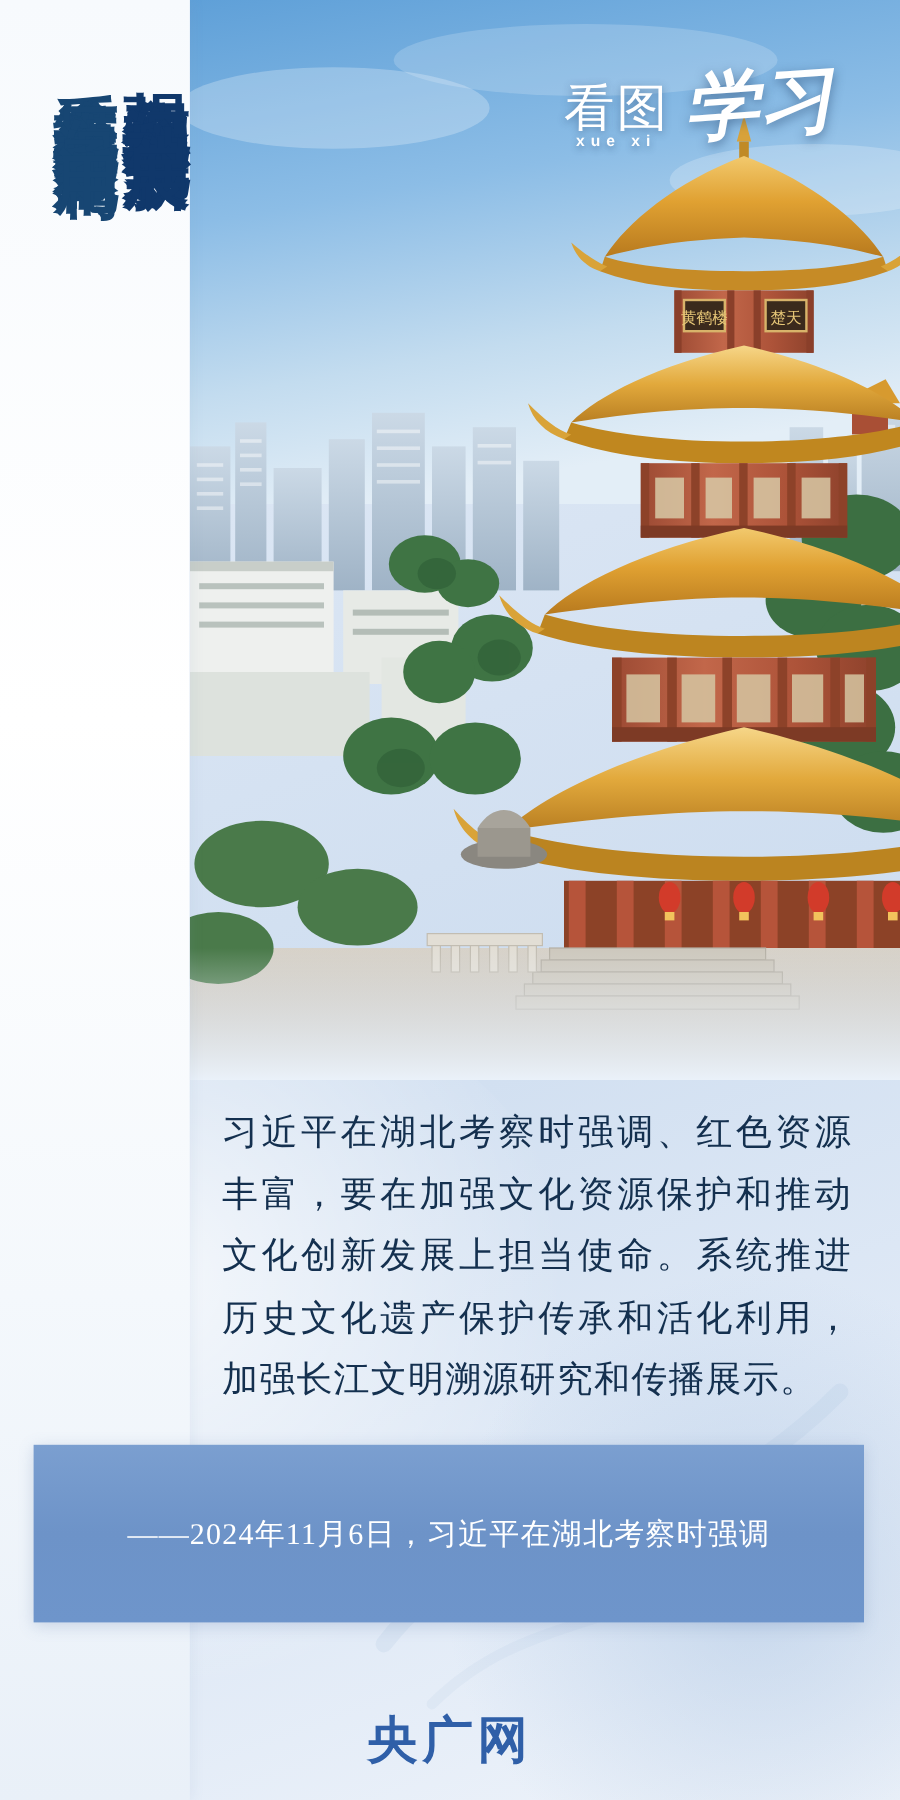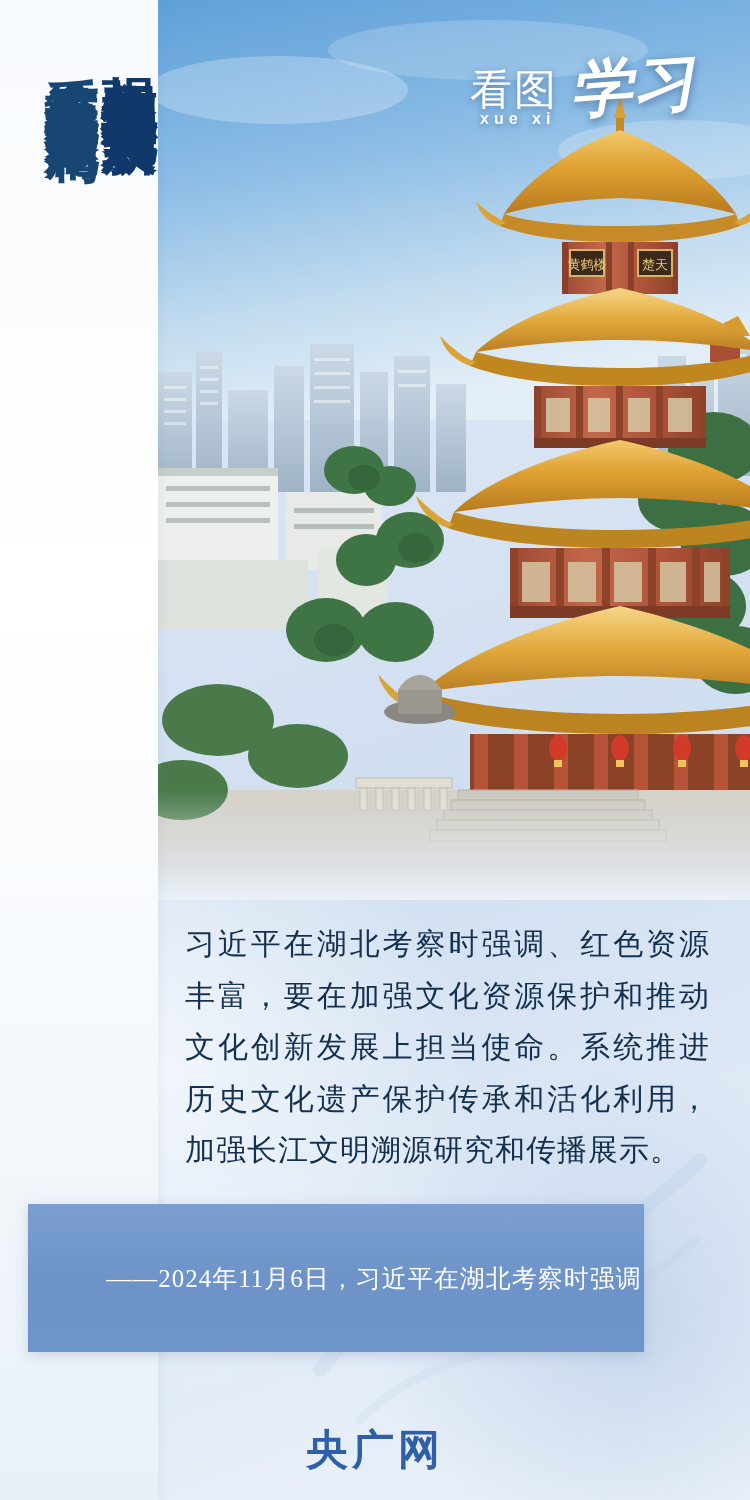--- a/index.html
+++ b/index.html
@@ -133,21 +133,21 @@
     font-style: italic;
     letter-spacing: 0px;
     text-shadow: 0 3px 9px rgba(30,60,100,0.5);
     font-family: "Liberation Serif", "DejaVu Serif", serif;
     transform: rotate(-4deg);
   }
   .logo-xuexi-pinyin {
     position: absolute;
     left: 10px;
     top: 58px;
-    font-size: 16px;
+    font-size: 13px;
     font-weight: bold;
     color: #ffffff;
     letter-spacing: 5px;
     text-shadow: 0 2px 6px rgba(30,60,100,0.45);
     font-family: "Liberation Sans", sans-serif;
   }
 
   
   .quote-body {
     position: absolute;
@@ -160,21 +160,21 @@
     letter-spacing: 1px;
     text-align: justify;
     font-family: "Liberation Serif", "DejaVu Serif", serif;
   }
 
   
   .attribution-bar {
     position: absolute;
     left: 28px;
     top: 1204px;
-    width: 616px;
+    width: 692px;
     height: 148px;
     background: linear-gradient(180deg, #7b9fd0 0%, #6d93c8 50%, #6e95cb 100%);
     box-shadow: 0 3px 12px rgba(90,125,170,0.25);
   }
   .attribution-text {
     position: absolute;
     left: 0;
     top: 0;
     width: 692px;
     height: 148px;

